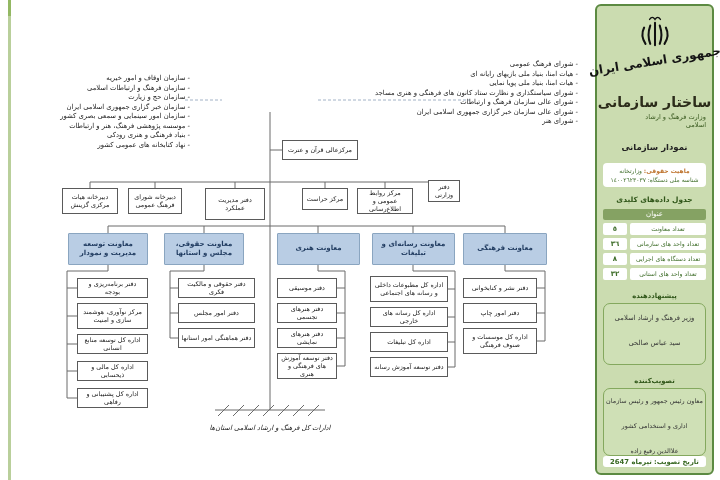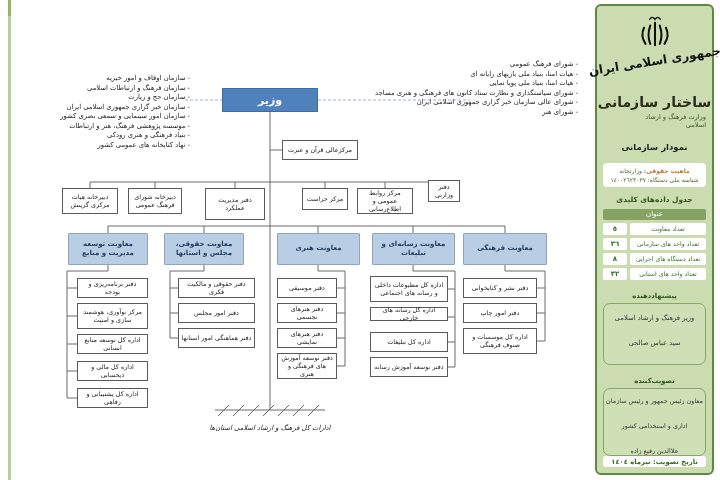--- a/index.html
+++ b/index.html
@@ -72,52 +72,52 @@
     <path d="M108 226 H505 M108 226 V233 M204 226 V233 M318 226 V233 M413 226 V233 M505 226 V233" stroke="#6b6b6b" stroke-width="1"></path>
     <path d="M108 265 V271 L67 271 V398 M67 288 H77 M67 316 H77 M67 344 H77 M67 371 H77 M67 398 H77" stroke="#6b6b6b" stroke-width="1"></path>
     <path d="M204 265 V271 L170 271 V338 M170 288 H178 M170 313 H178 M170 338 H178" stroke="#6b6b6b" stroke-width="1"></path>
     <path d="M318 265 V271 L345 271 V366 M337 288 H345 M337 313 H345 M337 338 H345 M337 366 H345" stroke="#6b6b6b" stroke-width="1"></path>
     <path d="M413 265 V271 L455 271 V367 M448 289 H455 M448 317 H455 M448 342 H455 M448 367 H455" stroke="#6b6b6b" stroke-width="1"></path>
     <path d="M505 265 V271 L545 271 V341 M537 288 H545 M537 313 H545 M537 341 H545" stroke="#6b6b6b" stroke-width="1"></path>
     <path d="M215 410 H325" stroke="#6b6b6b" stroke-width="1"></path>
     <path d="M218 416 L229 405 M233 416 L244 405 M248 416 L259 405 M263 416 L274 405 M278 416 L289 405 M293 416 L304 405 M308 416 L319 405" stroke="#6b6b6b" stroke-width="1"></path>
   </svg>
 
-  <div class="mbox" style="left:222px;top:88px;width:96px;height:24px">وزیر</div>
 
   <div class="list" style="right:530px;top:74px">
     <div>- سازمان اوقاف و امور خیریه</div>
     <div>- سازمان فرهنگ و ارتباطات اسلامی</div>
     <div>- سازمان حج و زیارت</div>
     <div>- سازمان خبر گزاری جمهوری اسلامی ایران</div>
     <div>- سازمان امور سینمایی و سمعی بصری کشور</div>
     <div>- موسسه پژوهشی فرهنگ، هنر و ارتباطات</div>
     <div>- بنیاد فرهنگی و هنری رودکی</div>
     <div>- نهاد کتابخانه های عمومی کشور</div>
   </div>
 
   <div class="list" style="right:142px;top:60px">
     <div>- شورای فرهنگ عمومی</div>
     <div>- هیات امنا، بنیاد ملی بازیهای رایانه ای</div>
     <div>- هیات امنا، بنیاد ملی پویا نمایی</div>
     <div>- شورای سیاستگذاری و نظارت ستاد کانون های فرهنگی و هنری مساجد</div>
+    <div>- شورای عالی سازمان فرهنگ و ارتباطات</div>
     <div>- شورای عالی سازمان خبر گزاری جمهوری اسلامی ایران</div>
     <div>- شورای هنر</div>
   </div>
 
   <div class="obox" style="left:282px;top:140px;width:76px;height:20px">مرکزعالی قرآن و عترت</div>
 
   <div class="obox" style="left:62px;top:188px;width:56px;height:26px">دبیرخانه هیات مرکزی گزینش</div>
   <div class="obox" style="left:128px;top:188px;width:54px;height:26px">دبیرخانه شورای فرهنگ عمومی</div>
   <div class="obox" style="left:205px;top:188px;width:60px;height:32px">دفتر مدیریت عملکرد</div>
   <div class="obox" style="left:302px;top:188px;width:46px;height:22px">مرکز حراست</div>
   <div class="obox" style="left:357px;top:188px;width:56px;height:26px">مرکز روابط عمومی و اطلاع‌رسانی</div>
   <div class="obox" style="left:428px;top:180px;width:32px;height:22px">دفتر وزارتی</div>
 
-  <div class="dbox" style="left:68px;top:233px;width:80px;height:32px">معاونت توسعه مدیریت و منابع</div>
+  <div class="dbox" style="left:68px;top:233px;width:80px;height:32px">معاونت توسعه مدیریت و نمودار</div>
   <div class="dbox" style="left:164px;top:233px;width:80px;height:32px">معاونت حقوقی، مجلس و استانها</div>
   <div class="dbox" style="left:277px;top:233px;width:83px;height:32px">معاونت هنری</div>
   <div class="dbox" style="left:372px;top:233px;width:83px;height:32px">معاونت رسانه‌ای و تبلیغات</div>
   <div class="dbox" style="left:463px;top:233px;width:84px;height:32px">معاونت فرهنگی</div>
 
   <div class="obox" style="left:77px;top:278px;width:71px;height:20px">دفتر برنامه‌ریزی و بودجه</div>
   <div class="obox" style="left:77px;top:303px;width:71px;height:26px">مرکز نوآوری، هوشمند سازی و امنیت</div>
   <div class="obox" style="left:77px;top:334px;width:71px;height:20px">اداره کل توسعه منابع انسانی</div>
   <div class="obox" style="left:77px;top:361px;width:71px;height:20px">اداره کل مالی و ذیحسابی</div>
   <div class="obox" style="left:77px;top:388px;width:71px;height:20px">اداره کل پشتیبانی و رفاهی</div>
@@ -125,21 +125,21 @@
   <div class="obox" style="left:178px;top:278px;width:77px;height:20px">دفتر حقوقی و مالکیت فکری</div>
   <div class="obox" style="left:178px;top:303px;width:77px;height:20px">دفتر امور مجلس</div>
   <div class="obox" style="left:178px;top:328px;width:77px;height:20px">دفتر هماهنگی امور استانها</div>
 
   <div class="obox" style="left:277px;top:278px;width:60px;height:20px">دفتر موسیقی</div>
   <div class="obox" style="left:277px;top:303px;width:60px;height:20px">دفتر هنرهای تجسمی</div>
   <div class="obox" style="left:277px;top:328px;width:60px;height:20px">دفتر هنرهای نمایشی</div>
   <div class="obox" style="left:277px;top:353px;width:60px;height:26px">دفتر توسعه آموزش های فرهنگی و هنری</div>
 
   <div class="obox" style="left:370px;top:276px;width:78px;height:26px">اداره کل مطبوعات داخلی و رسانه های اجتماعی</div>
-  <div class="obox" style="left:370px;top:307px;width:78px;height:14px">اداره کل رسانه های خارجی</div>
+  <div class="obox" style="left:370px;top:307px;width:78px;height:20px">اداره کل رسانه های خارجی</div>
   <div class="obox" style="left:370px;top:332px;width:78px;height:20px">اداره کل تبلیغات</div>
   <div class="obox" style="left:370px;top:357px;width:78px;height:20px">دفتر توسعه آموزش رسانه</div>
 
   <div class="obox" style="left:463px;top:278px;width:74px;height:20px">دفتر نشر و کتابخوانی</div>
   <div class="obox" style="left:463px;top:303px;width:74px;height:20px">دفتر امور چاپ</div>
   <div class="obox" style="left:463px;top:328px;width:74px;height:26px">اداره کل موسسات و صنوف فرهنگی</div>
 
   <div class="provincial">ادارات کل فرهنگ و ارشاد اسلامی استان‌ها</div>
 
   <div class="sidebar">
@@ -200,16 +200,16 @@
       <div>سید عباس صالحی</div>
     </div>
 
     <div class="grouplabel">تصویب‌کننده</div>
     <div class="groupbox a">
       <div>معاون رئیس جمهور و رئیس سازمان</div>
       <div>اداری و استخدامی کشور</div>
       <div>علاالدین رفیع زاده</div>
     </div>
 
-    <div class="datebar">تاریخ تصویب: تیرماه ١٤٠٤</div>
+    <div class="datebar">تاریخ تصویب: تیرماه 2647</div>
   </div>
 
 </div>
 
 </body></html>

